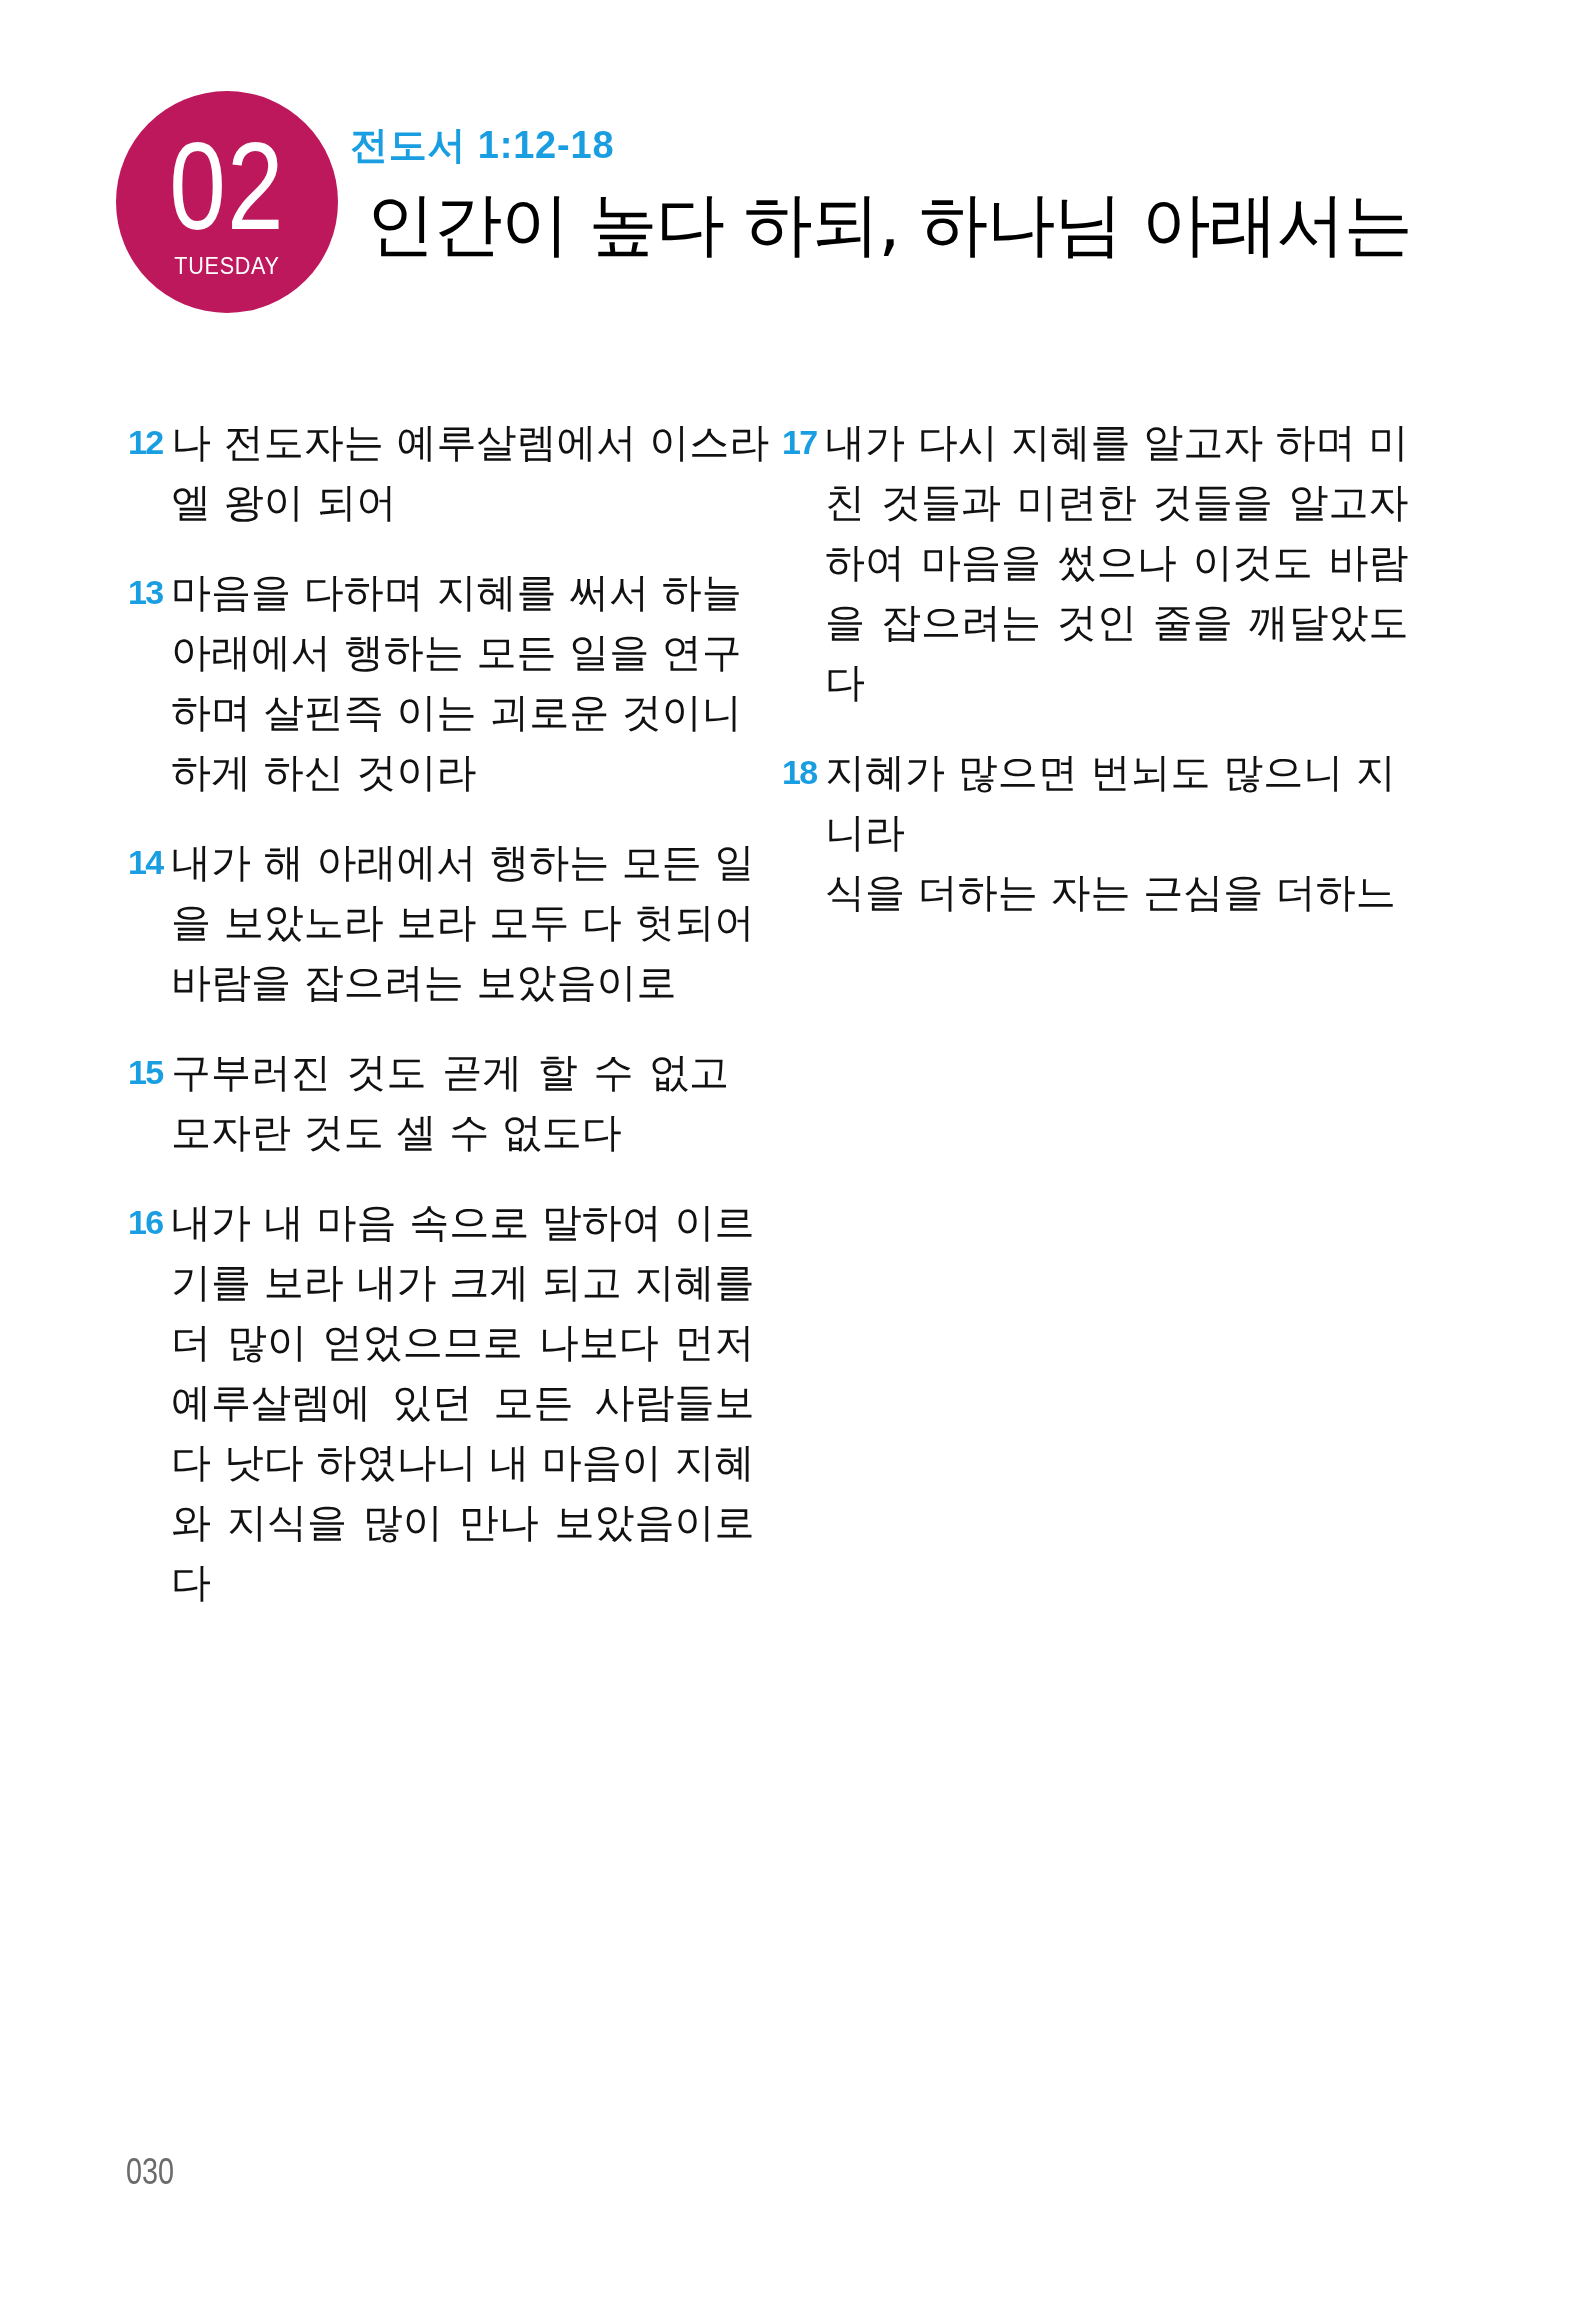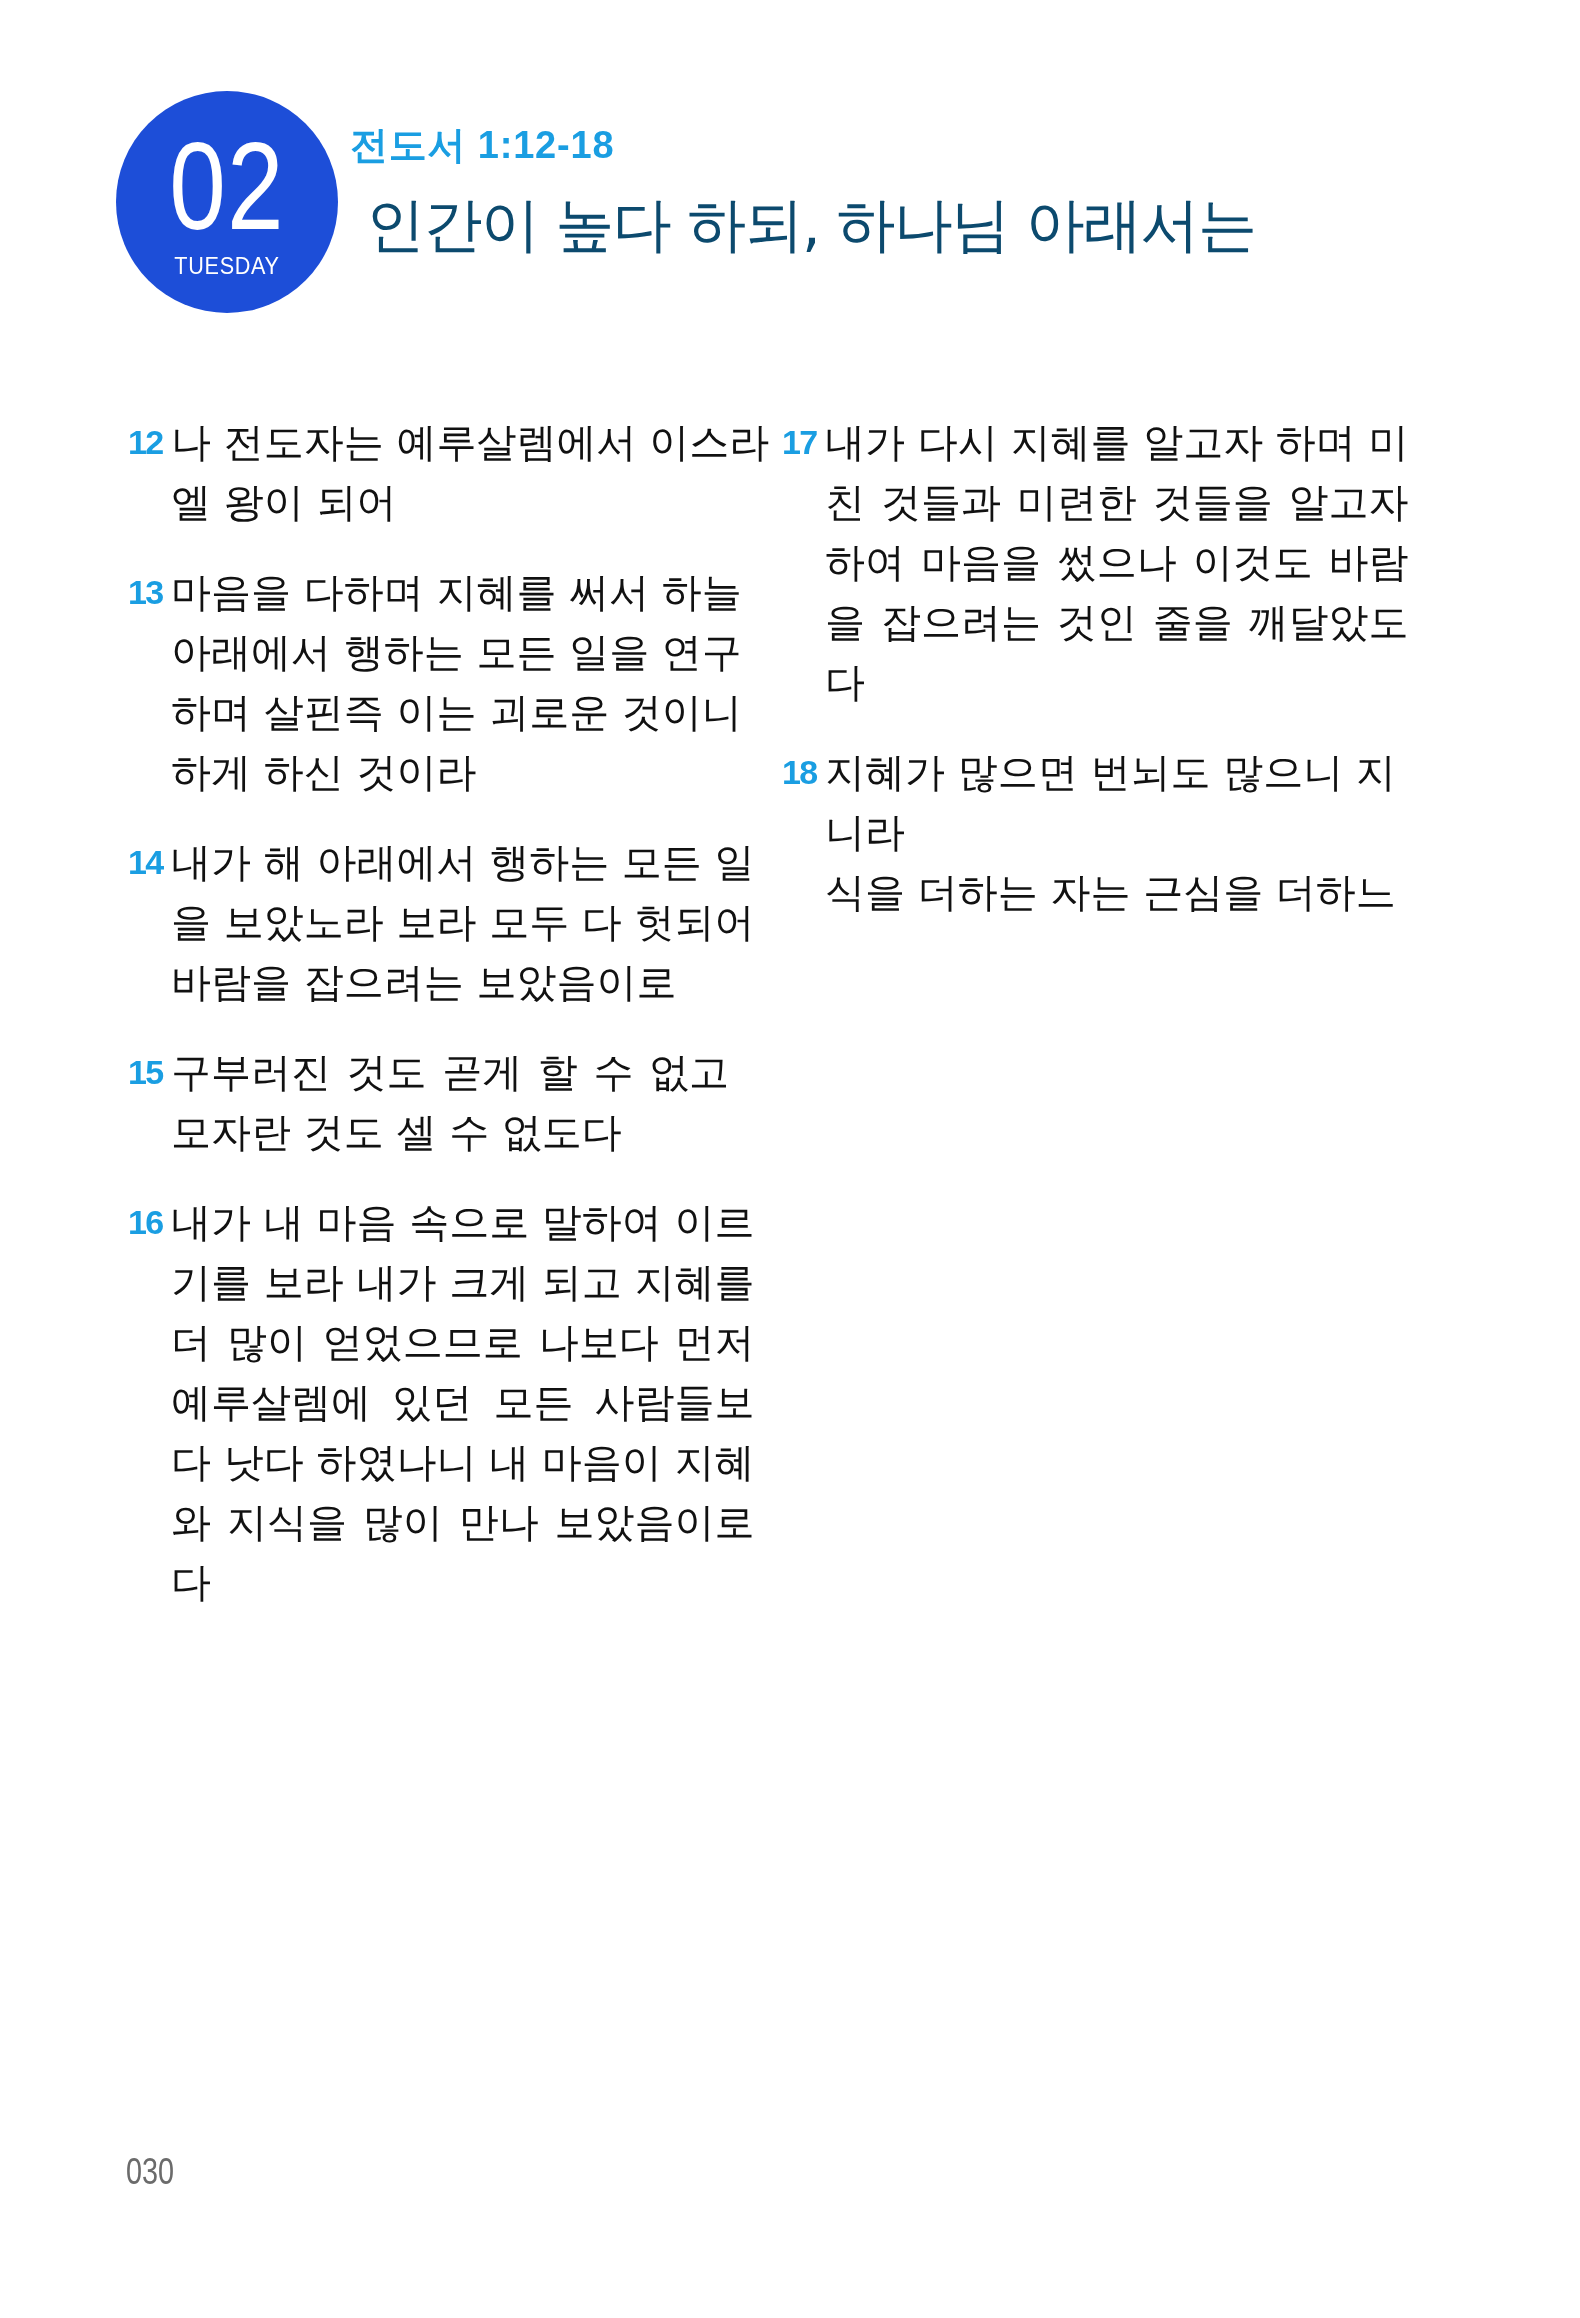--- a/index.html
+++ b/index.html
@@ -15,21 +15,21 @@
       font-family: "DejaVu Sans", "Liberation Sans", sans-serif;
       color: #1a1a1a;
     }
     .day-badge {
       position: absolute;
       left: 116px;
       top: 91px;
       width: 222px;
       height: 222px;
       border-radius: 50%;
-      background: #1d4ed8;
+      background: #be185d;
       color: #ffffff;
       text-align: center;
     }
     .day-number {
       position: absolute;
       left: 0;
       right: 0;
       top: 33px;
       font-family: "Liberation Sans", "DejaVu Sans", sans-serif;
       font-size: 124px;
@@ -69,23 +69,23 @@
       font-weight: bold;
       font-size: 28px;
       color: #555555;
     }
     .page-title {
       position: absolute;
       left: 366px;
       top: 179px;
       white-space: nowrap;
       font-family: "DejaVu Sans", "Liberation Sans", sans-serif;
-      font-size: 59px;
+      font-size: 69px;
       line-height: 91px;
-      color: #0c4a6e;
+      color: #000000;
       letter-spacing: -1.6px;
       text-align: right;
     }
     .column {
       position: absolute;
       top: 412px;
     }
     .col-left { left: 128px; width: 601px; }
     .col-right { left: 782px; width: 609px; }
     .verse {

